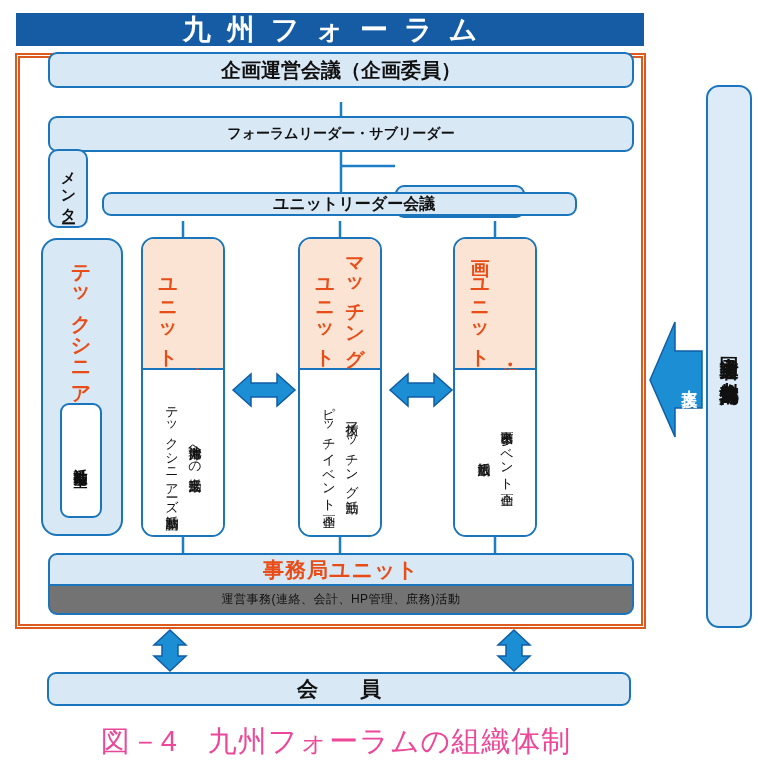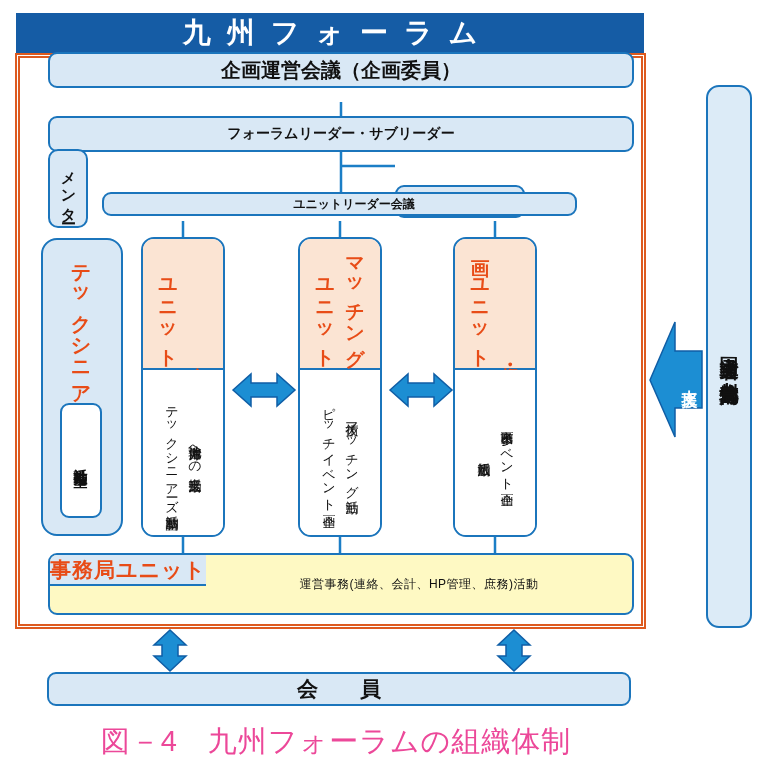--- a/index.html
+++ b/index.html
@@ -8,37 +8,37 @@
     font-family:"Liberation Sans","DejaVu Sans",sans-serif;color:#111;
   }
   
   .bx{
     position:absolute;background:#d9e8f5;border:2px solid #1b75bc;border-radius:9px;
     display:flex;align-items:center;justify-content:center;box-sizing:border-box;z-index:2;
   }
   .bold{font-weight:bold;}
   
   .banner{
-    position:absolute;left:16px;top:13px;width:628px;height:40px;background:#155ca5;
+    position:absolute;left:16px;top:13px;width:628px;height:33px;background:#155ca5;
     display:flex;align-items:center;justify-content:center;z-index:2;
   }
   .banner span{color:#fff;font-weight:bold;font-size:28px;letter-spacing:16px;text-indent:16px;}
   
   .frame{
     position:absolute;left:15px;top:53px;width:631px;height:576px;box-sizing:border-box;
     border:5px double #dd5a1f;background:transparent;z-index:0;
   }
   
   svg.wires{position:absolute;left:0;top:0;width:758px;height:765px;z-index:1;}
   
   .b-plan{left:48px;top:52px;width:586px;height:36px;font-size:20px;}
   .b-leader{left:48px;top:116px;width:586px;height:36px;font-size:14px;}
   .b-mentor{left:48px;top:149px;width:40px;height:79px;border-radius:10px;}
   .b-auditor{left:395px;top:149px;width:130px;height:33px;font-size:18px;margin-top:36px;}
-  .b-ulm{left:102px;top:192px;width:475px;height:24px;font-size:12px;padding-left:29px;}
+  .b-ulm{left:102px;top:192px;width:475px;height:24px;font-size:16px;padding-left:29px;}
   .vtext{writing-mode:vertical-rl;}
   .b-mentor .vtext{font-size:15px;font-weight:600;letter-spacing:1px;}
   
   .b-tech{left:41px;top:238px;width:82px;height:298px;border-radius:16px;
     flex-direction:column;justify-content:flex-start;padding-top:12px;}
   .tech-title{writing-mode:vertical-rl;color:#e84c17;font-weight:bold;font-size:20px;letter-spacing:1px;}
   .b-office{left:60px;top:403px;width:42px;height:115px;background:#ffffff;border-radius:9px;}
   .b-office .vtext{font-size:14px;font-weight:600;letter-spacing:1px;}
   
   .unit{position:absolute;top:237px;width:84px;height:300px;border:2px solid #1b75bc;border-radius:13px;
@@ -46,22 +46,22 @@
   .u1{left:141px;} .u2{left:298px;} .u3{left:453px;}
   .unit-head{height:131px;background:#fbe4d3;border-bottom:2px solid #1b75bc;
     display:flex;flex-direction:row-reverse;justify-content:center;align-items:flex-end;
     gap:4px;padding-bottom:10px;box-sizing:border-box;}
   .unit-head .vtext{color:#e84c17;font-weight:bold;font-size:19px;letter-spacing:1px;}
   .unit-body{flex:1;background:#ffffff;display:flex;flex-direction:row-reverse;
     justify-content:center;align-items:center;gap:5px;}
   .unit-body .vtext{font-size:13px;letter-spacing:0.5px;}
   
   .b-sec{left:48px;top:553px;width:586px;height:62px;border:2px solid #1b75bc;border-radius:9px;
-    position:absolute;overflow:hidden;box-sizing:border-box;z-index:2;background:#fef9c3;
-    display:flex;flex-direction:row;}
+    position:absolute;overflow:hidden;box-sizing:border-box;z-index:2;background:#737373;
+    display:flex;flex-direction:column;}
   .sec-head{height:29px;background:#d9e8f5;border-bottom:2px solid #1b75bc;
     display:flex;align-items:center;justify-content:center;
     color:#e84c17;font-weight:bold;font-size:21px;letter-spacing:1px;}
   .sec-body{flex:1;display:flex;align-items:center;justify-content:center;font-size:12px;letter-spacing:0.5px;}
   
   .b-members{left:47px;top:672px;width:584px;height:34px;font-size:21px;}
   
   .b-gov{left:706px;top:85px;width:46px;height:543px;border-radius:13px;background:#dcebf7;}
   .b-gov .vtext{font-size:19px;font-weight:bold;letter-spacing:1px;}
   .support-label{position:absolute;left:676px;top:351px;width:26px;height:56px;z-index:3;

